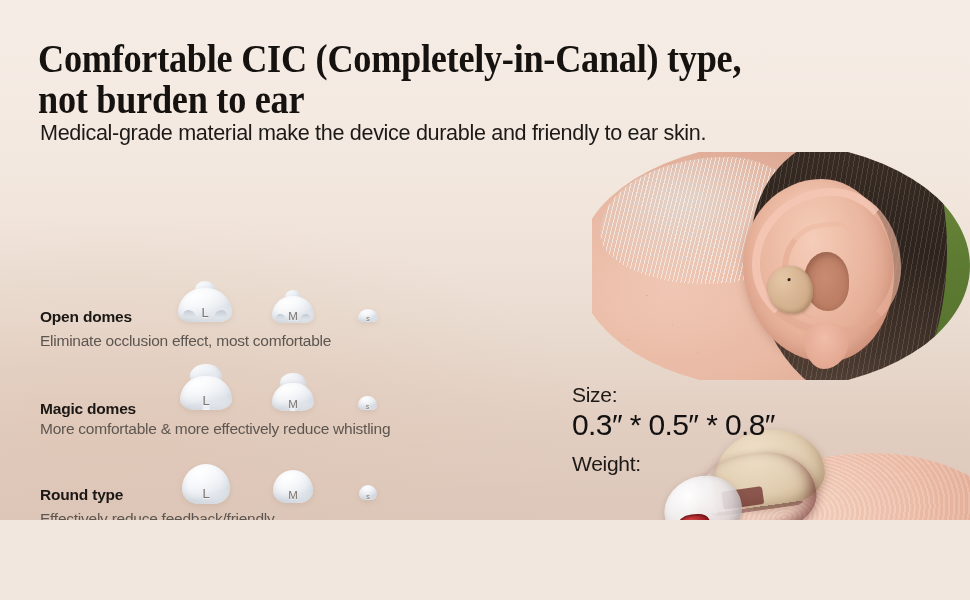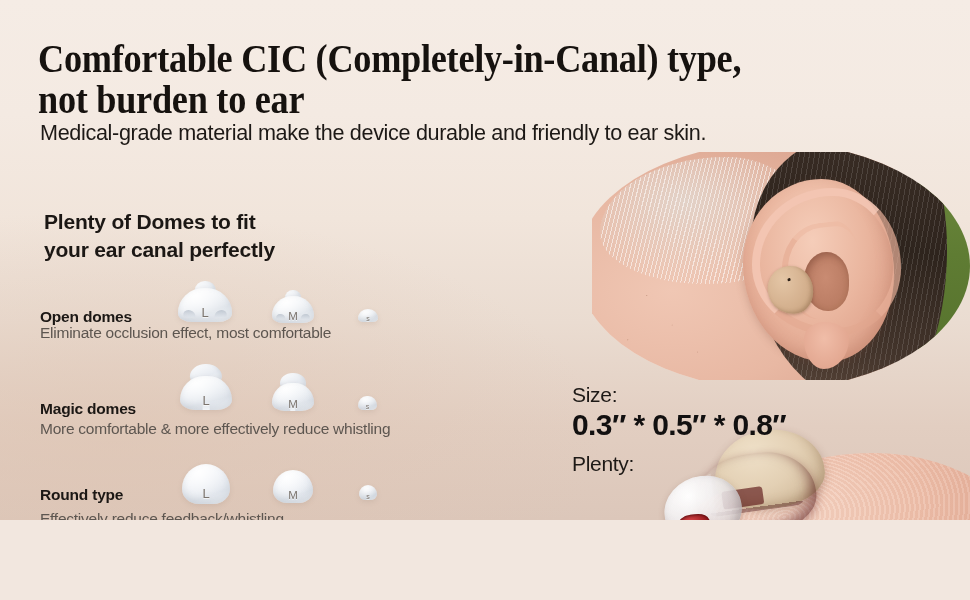--- a/index.html
+++ b/index.html
@@ -233,21 +233,21 @@
     position:absolute;left:46%;top:26%;width:8%;height:6%;
     border-radius:50%;background:#2a1f16;
   }
 
   
   .spec{position:absolute;z-index:6;}
   .spec .k{
     font-size:21px;font-weight:300;color:#1d1916;letter-spacing:-.3px;
   }
   .spec .v{
-    font-size:30px;font-weight:700;color:#121010;letter-spacing:-.6px;
+    font-size:30px;font-weight:400;color:#121010;letter-spacing:-.6px;
     margin-top:1px;white-space:nowrap;
   }
 
   
   .fingertip-photo{
     position:absolute;left:640px;top:418px;width:330px;height:182px;
     overflow:hidden;z-index:4;
   }
   .finger{
     position:absolute;left:-6%;bottom:-30%;width:122%;height:108%;
@@ -323,26 +323,24 @@
 </style>
 </head>
 <body>
 
 <div id="stage">
 
   <div class="headline">Comfortable CIC (Completely-in-Canal) type,
 not burden to ear</div>
   <div class="subtitle">Medical-grade material make the device durable and friendly to ear skin.</div>
 
-  <div class="domes-heading">Plenty of Domes to fit
-your ear canal perfectly</div>
 
   <div class="dome-row" style="top:300px;">
     <div class="row-title" style="top:8px;">Open domes</div>
-    <div class="row-desc" style="top:24px;">Eliminate occlusion effect, most comfortable</div>
+    <div class="row-desc" style="top:32px;">Eliminate occlusion effect, most comfortable</div>
 
     <div class="dome open" style="left:178px;top:-12px;width:54px;height:34px;">
       <div class="stalk"></div>
       <div class="body">
         <span class="vent l"></span>
         <span class="vent r"></span>
       </div>
       <span class="lbl" style="bottom:2px;font-size:13px;">L</span>
     </div>
 
@@ -382,21 +380,21 @@
     </div>
 
     <div class="dome magic" style="left:358px;top:8px;width:19px;height:14px;">
       <div class="body"></div>
       <span class="lbl" style="bottom:0;font-size:7px;">s</span>
     </div>
   </div>
 
   <div class="dome-row" style="top:478px;">
     <div class="row-title" style="top:8px;">Round type</div>
-    <div class="row-desc" style="top:32px;">Effectively reduce feedback/whistling</div>
+    <div class="row-desc" style="top:32px;">Effectively reduce feedback/friendly</div>
 
     <div class="dome round" style="left:182px;top:-14px;width:48px;height:40px;">
       <div class="body"></div>
       <span class="lbl" style="bottom:3px;font-size:13px;">L</span>
     </div>
 
     <div class="dome round" style="left:273px;top:-8px;width:40px;height:33px;">
       <div class="body"></div>
       <span class="lbl" style="bottom:2px;font-size:11.5px;">M</span>
     </div>
@@ -425,21 +423,21 @@
       </div>
     </div>
   </div>
 
   <div class="spec" style="left:572px;top:383px;">
     <div class="k">Size:</div>
     <div class="v">0.3″ * 0.5″ * 0.8″</div>
   </div>
 
   <div class="spec" style="left:572px;top:452px;">
-    <div class="k">Plenty:</div>
+    <div class="k">Weight:</div>
   </div>
 
   <div class="fingertip-photo">
     <div class="finger">
       <span class="nail"></span>
     </div>
     <div class="aid">
       <div class="faceplate"></div>
       <div class="shell">
         <span class="circuit"></span>

